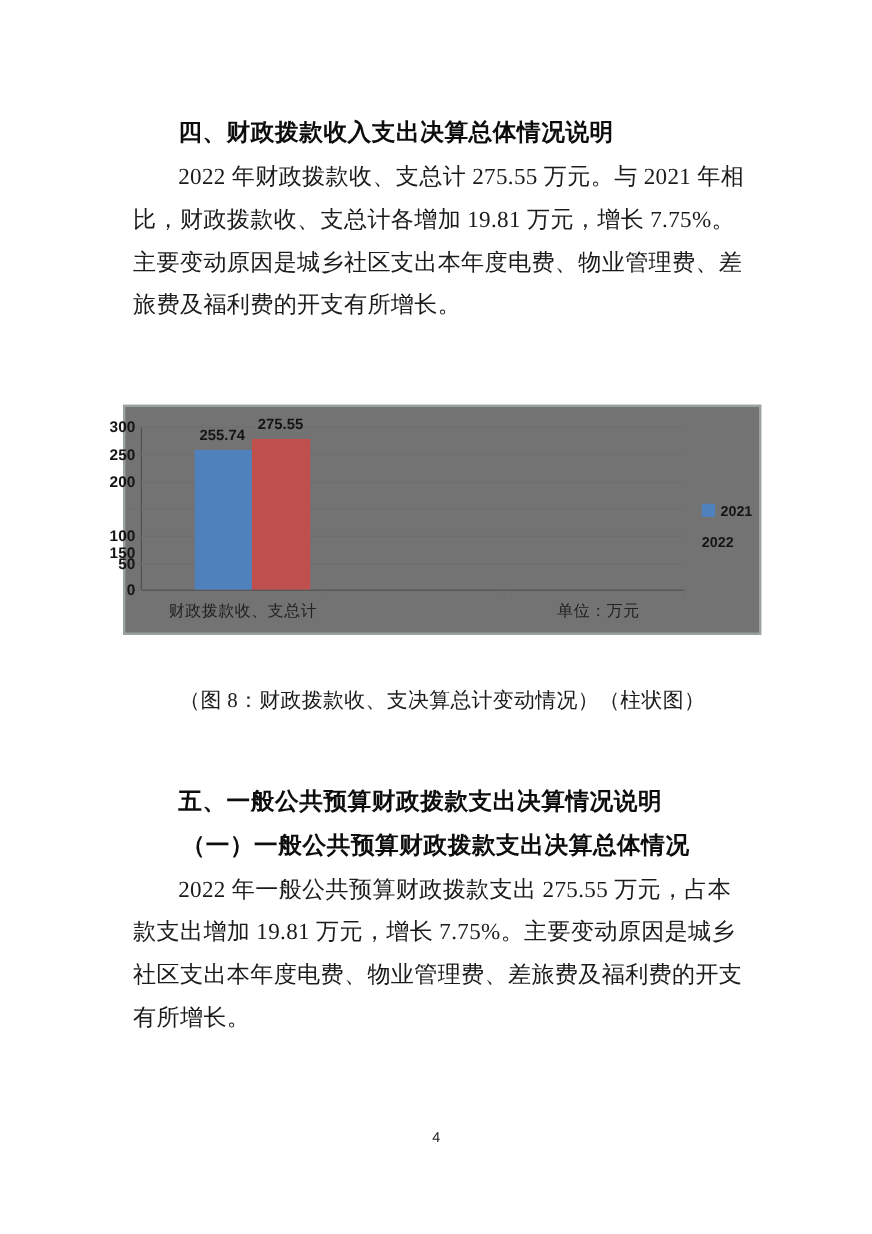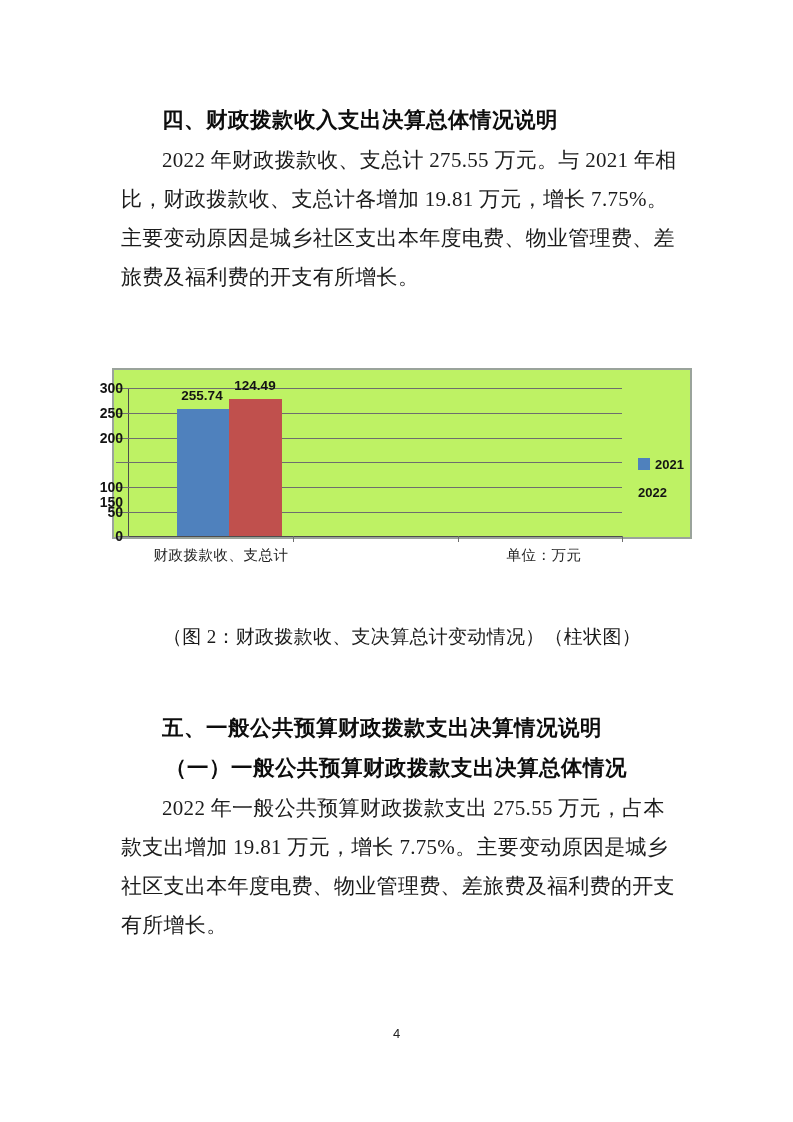--- a/index.html
+++ b/index.html
@@ -25,22 +25,22 @@
     height:39px; line-height:39px; font-size:21px;
     letter-spacing:0.3px; white-space:nowrap; color:#1b1b1b;
   }
   .para .line.indent { padding-left:41px; }
 
   
   .caption { font-size:19px; letter-spacing:0.3px; white-space:nowrap; color:#1b1b1b; }
 
   
   .chart-box {
-    left:112px; top:368px; width:580px; height:171px;
-    background:#bef264; border:2px solid #9aa39b;
+    left:112px; top:368px; width:580px; height:209px;
+    background:#737373; border:2px solid #9aa39b;
   }
   .plot {
     position:absolute; left:14px; top:18px; width:494px; height:149px;
     border-left:1px solid #4d4d4d; border-bottom:1px solid #4d4d4d;
   }
   .gridline { position:absolute; left:0; width:100%; height:1px; background:#6e6e6e; }
   .ytick { position:absolute; left:-13px; width:13px; height:1px; background:#6e6e6e; }
   .xtick { position:absolute; bottom:-6px; width:1px; height:6px; background:#6e6e6e; }
   .ylabel {
     position:absolute; left:-50px; width:44px; text-align:right;
@@ -109,37 +109,37 @@
     <div class="ylabel" style="top:42px;">200</div>
     <div class="ylabel" style="top:66px;margin-top:40px;">150</div>
     <div class="ylabel" style="top:91px;">100</div>
     <div class="ylabel" style="top:116px;">50</div>
     <div class="ylabel" style="top:140px;">0</div>
 
     <div class="bar" style="left: 48px; width: 52px; height: 127px; background: rgb(79, 129, 189);"></div>
     <div class="bar" style="left: 100px; width: 53px; height: 137px; background: rgb(192, 80, 77);"></div>
 
     <div class="bar-label" style="left:38px;  top:0px;">255.74</div>
-    <div class="bar-label" style="left:91px;  top:-10px;">124.49</div>
+    <div class="bar-label" style="left:91px;  top:-10px;">275.55</div>
   </div>
 
   <div class="axis-text" style="left:27px;  top:176px; width:160px;">财政拨款收、支总计</div>
   <div class="axis-text" style="left:380px; top:176px; width:100px;">单位：万元</div>
 
   <div class="legend-entry" style="top:87px;">
     <span class="legend-swatch" style="background: rgb(79, 129, 189);"></span>
     <span class="legend-text">2021</span>
   </div>
   <div class="legend-entry" style="top:110px;flex-direction:column;">
     <span class="legend-swatch" style="background: rgb(192, 80, 77);"></span>
     <span class="legend-text">2022</span>
   </div>
 </div>
 
-<div class="abs caption" style="left:163px; top:624px;">（图 2：财政拨款收、支决算总计变动情况）（柱状图）</div>
+<div class="abs caption" style="left:163px; top:624px;">（图 8：财政拨款收、支决算总计变动情况）（柱状图）</div>
 
 <div class="abs h-main" style="left:162px; top:713px;">五、一般公共预算财政拨款支出决算情况说明</div>
 <div class="abs h-main" style="left:165px; top:753px;">（一）一般公共预算财政拨款支出决算总体情况</div>
 
 <div class="abs para" style="top:789px;">
   <div class="line indent">2022 年一般公共预算财政拨款支出 275.55 万元，占本</div>
   <div class="line">款支出增加 19.81 万元，增长 7.75%。主要变动原因是城乡</div>
   <div class="line">社区支出本年度电费、物业管理费、差旅费及福利费的开支</div>
   <div class="line">有所增长。</div>
 </div>

